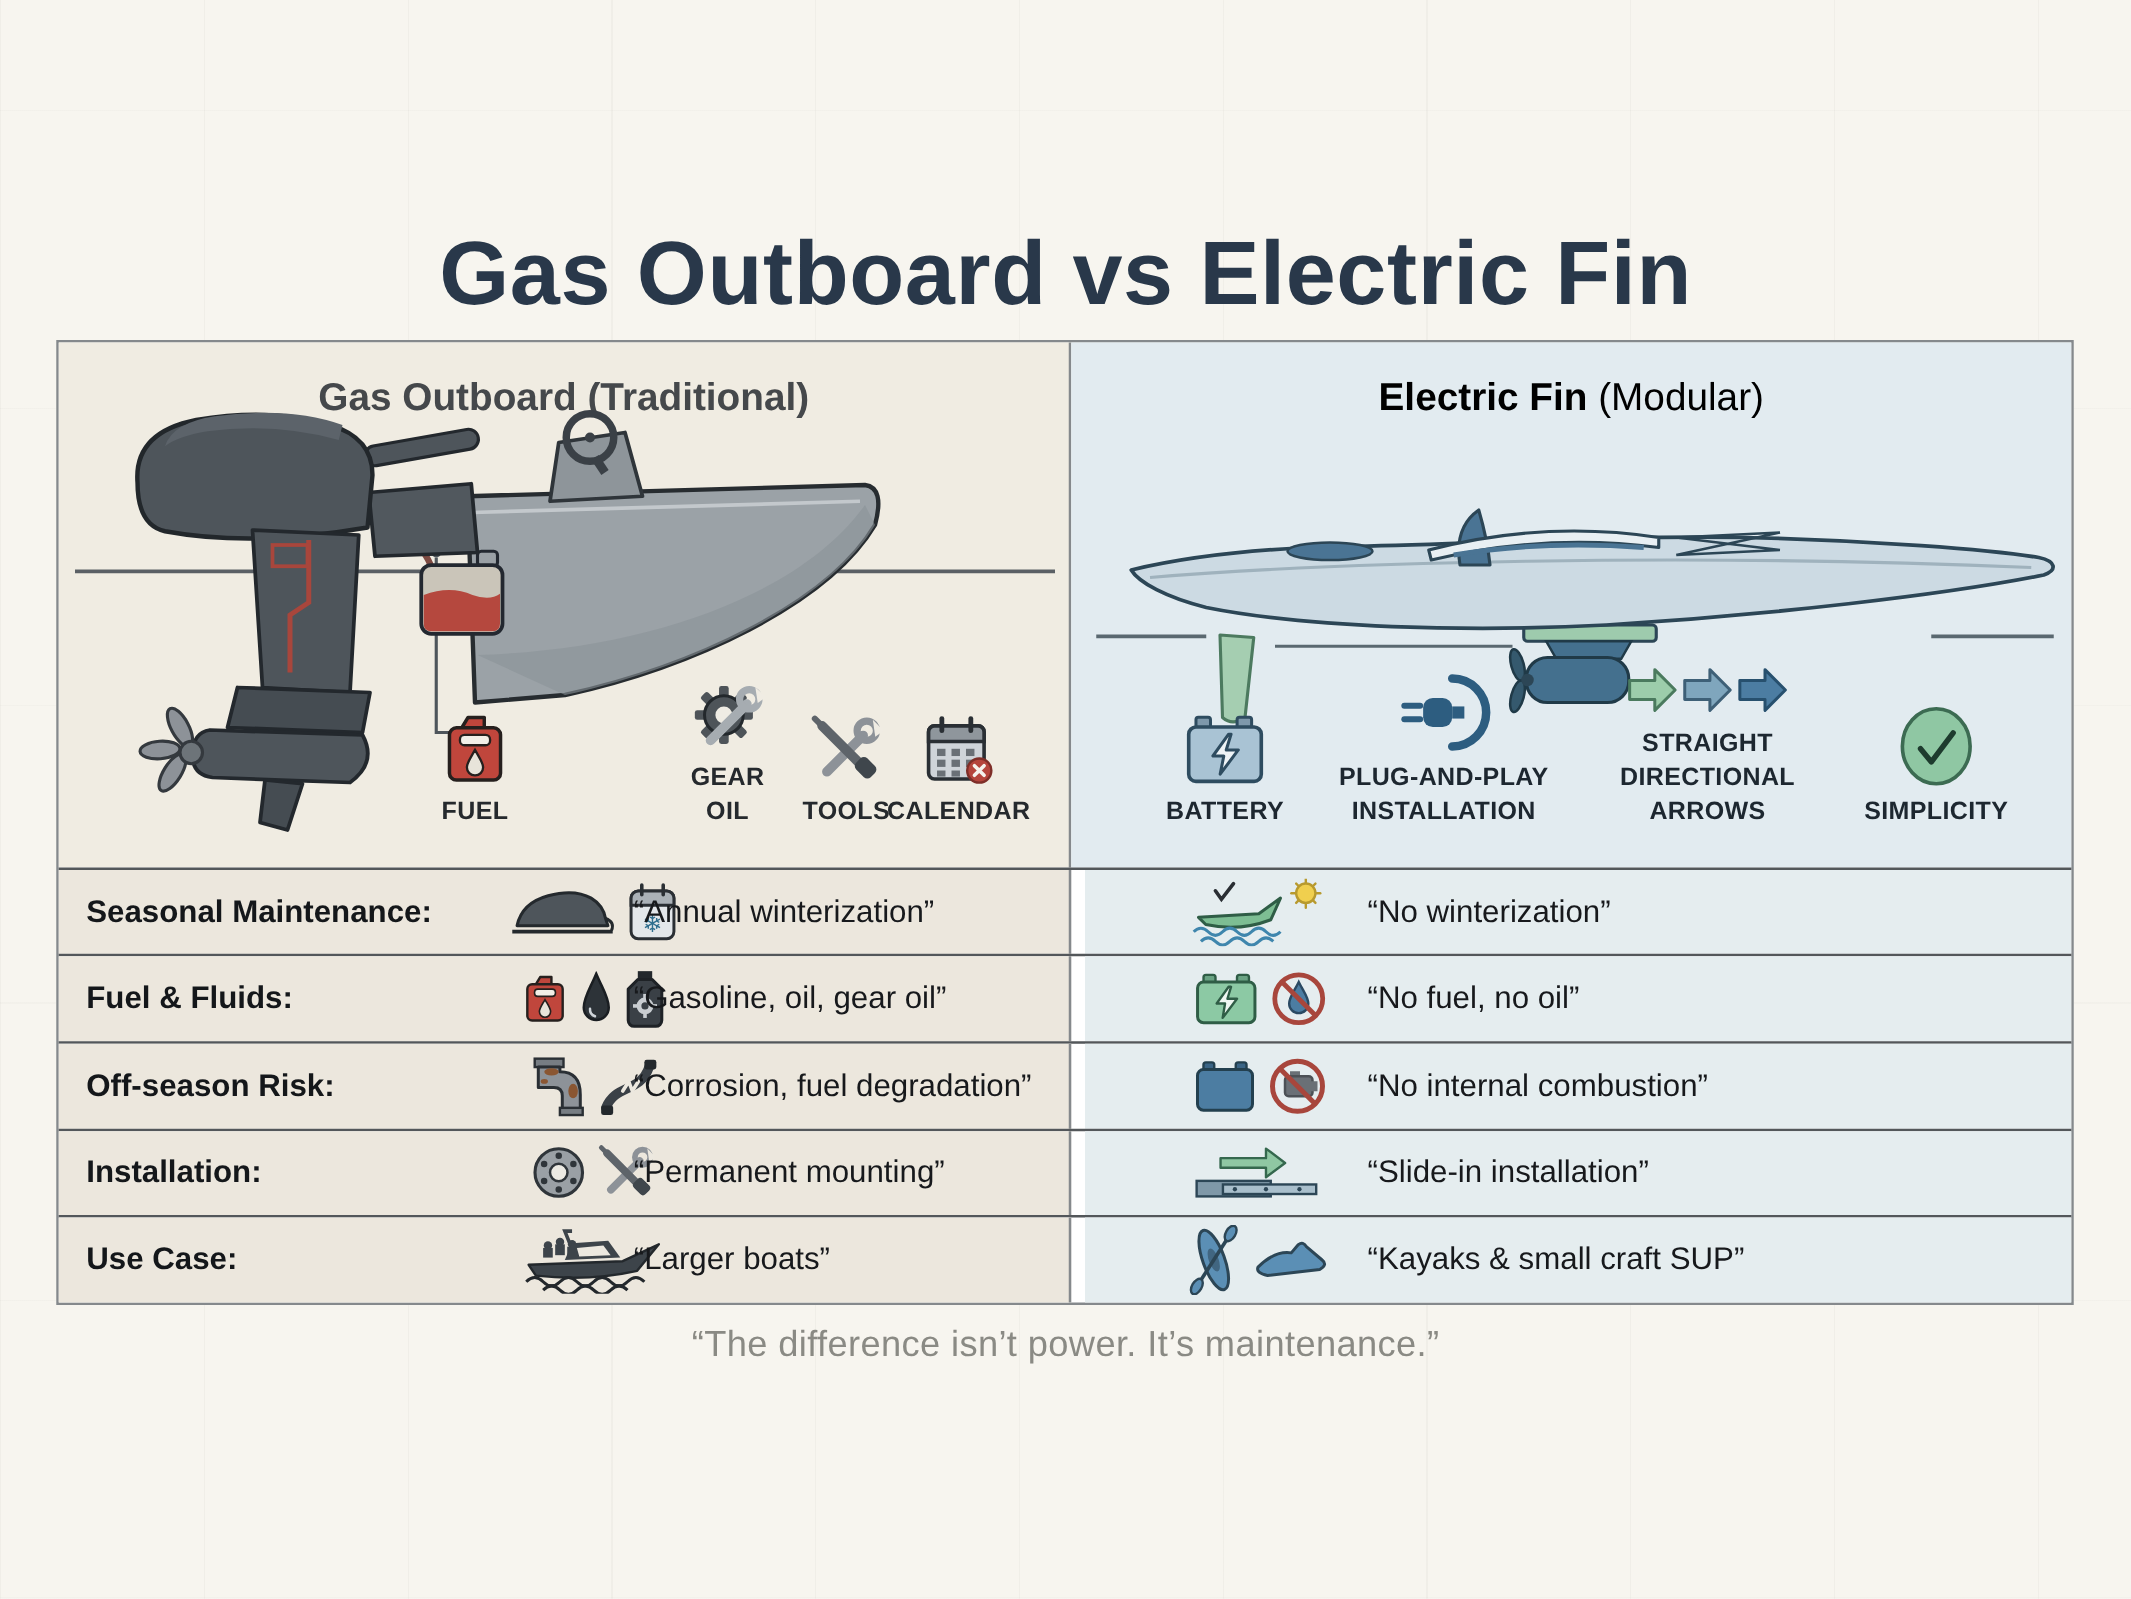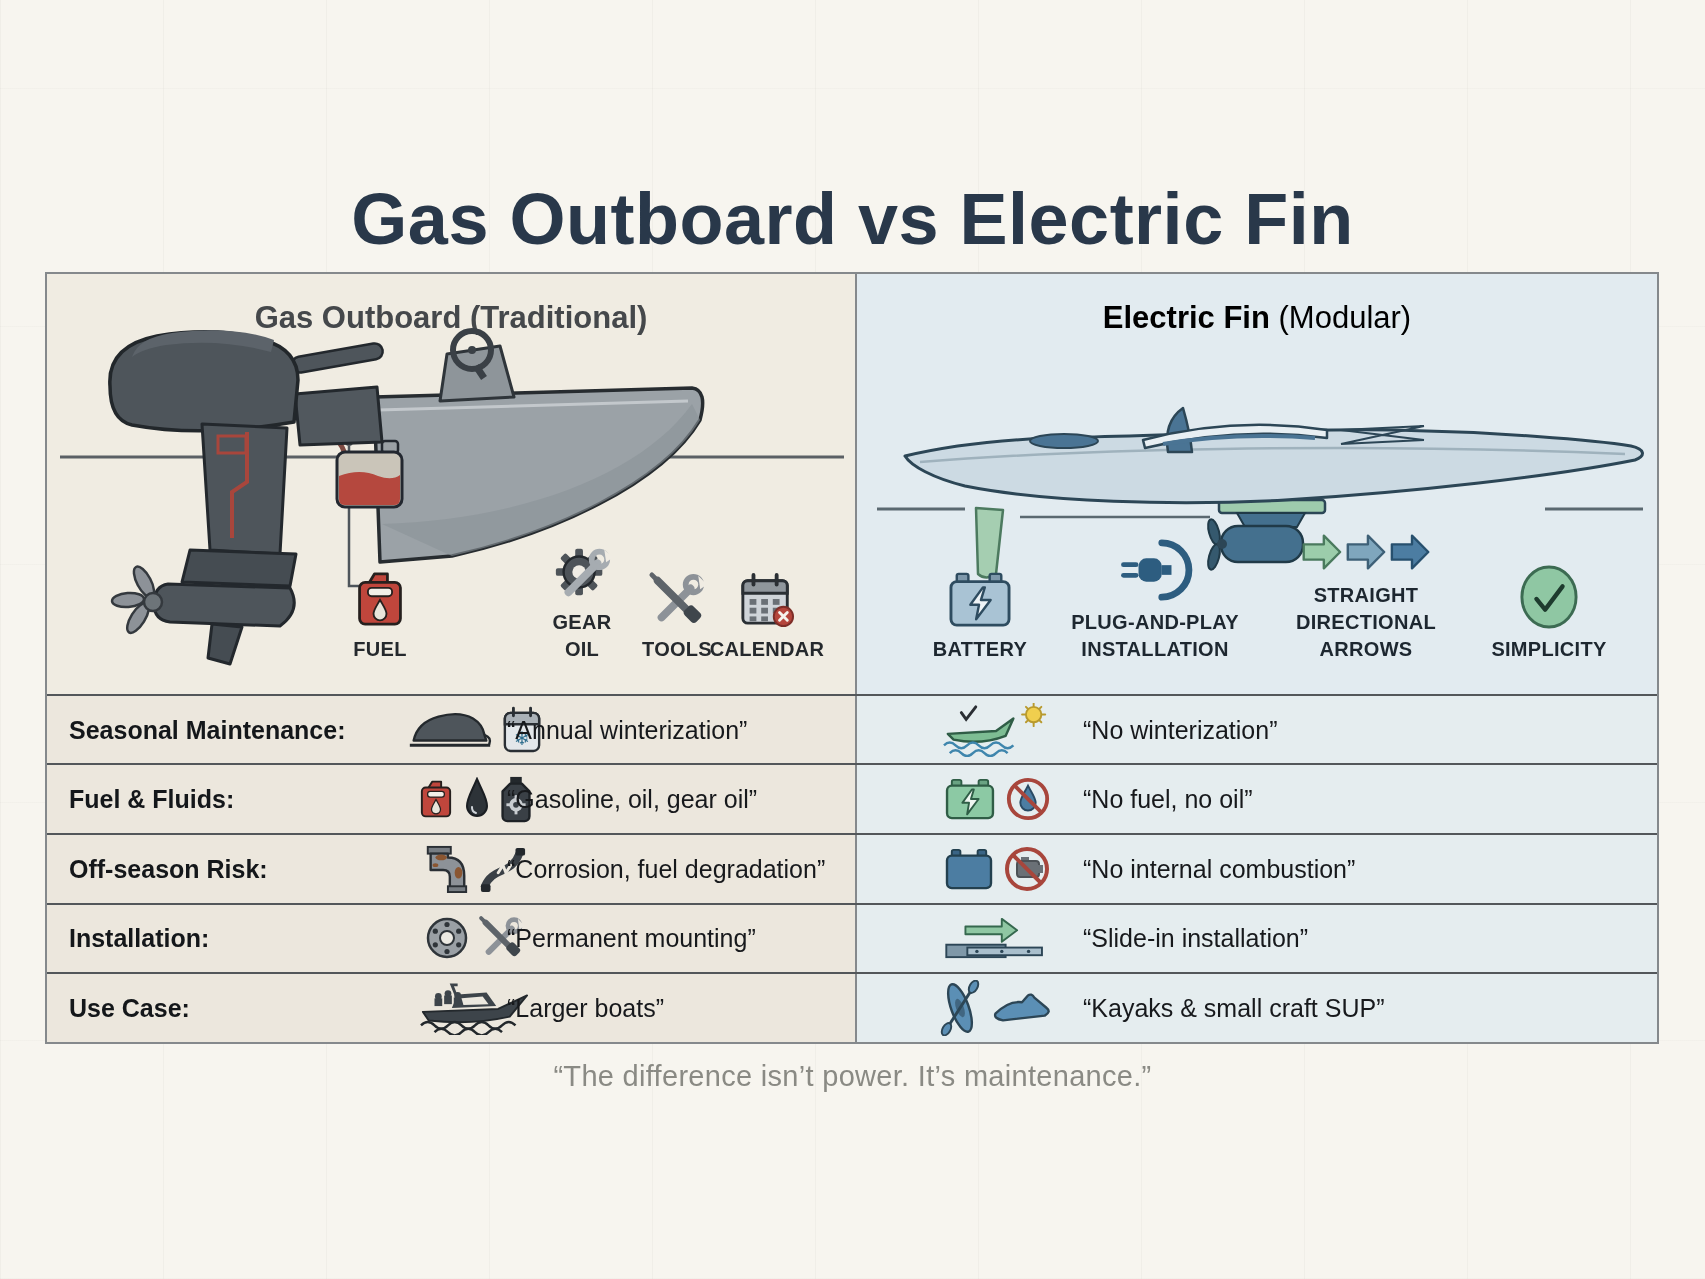--- a/index.html
+++ b/index.html
@@ -37,21 +37,21 @@
     position:absolute;top:271px;height:118px;display:flex;flex-direction:column;
     align-items:center;justify-content:flex-end;
   }
   .feature .ficon{display:flex;align-items:flex-end;justify-content:center;margin-bottom:7px;}
   .feature .flabel{
     font-size:20px;font-weight:bold;letter-spacing:.3px;text-align:center;
     line-height:1.35;color:#25292d;
   }
   .panel.electric .feature .flabel{color:#1d2730;}
   .rows{position:absolute;left:0;top:420px;right:0;bottom:0;display:flex;flex-direction:column;}
-  .row{position:relative;display:flex;box-sizing:border-box;border-top:2px solid #53575a;}
+  .row{position:relative;display:flex;box-sizing:border-box;border-top:2px solid #53575a;gap:11px;}
   .cell{position:relative;box-sizing:border-box;height:100%;}
   .cell.gas-cell{width:810px;background:#ece7dd;border-right:2px solid #85898c;}
   .cell.el-cell{flex:1;background:#e5edef;}
   .row-label{
     position:absolute;left:22px;top:50%;transform:translateY(-50%);
     font-size:25px;font-weight:bold;color:#14171a;white-space:nowrap;
   }
   .icon-cluster{
     position:absolute;top:50%;transform:translateY(-50%);
     display:flex;align-items:center;justify-content:center;gap:9px;

